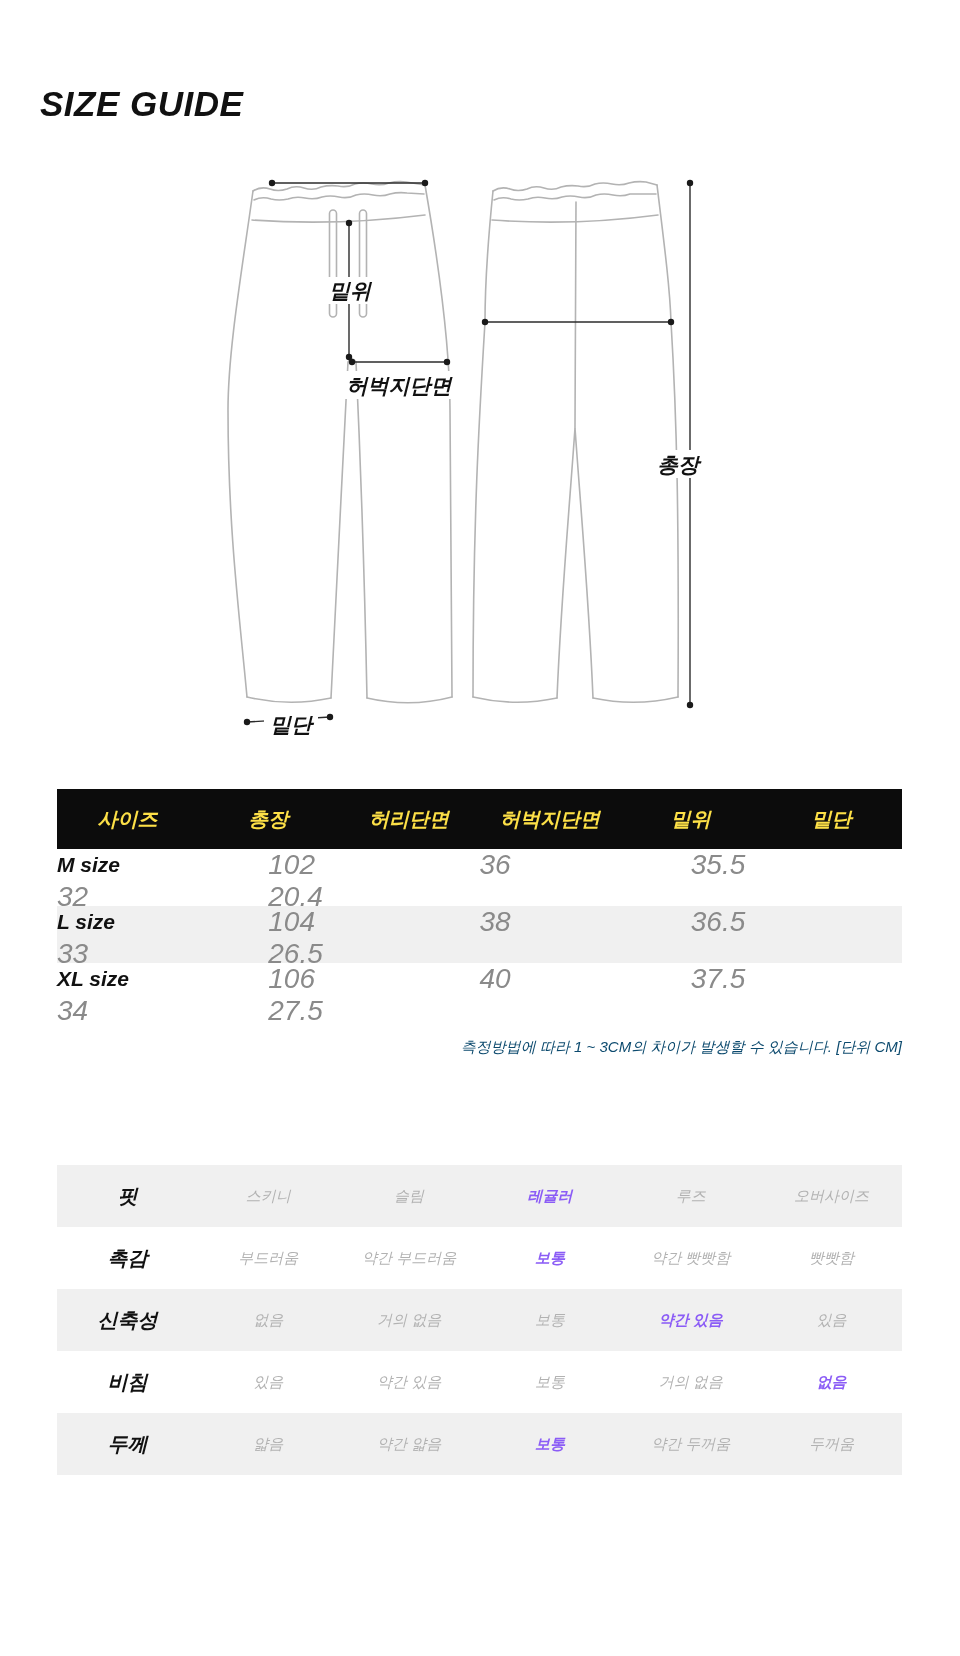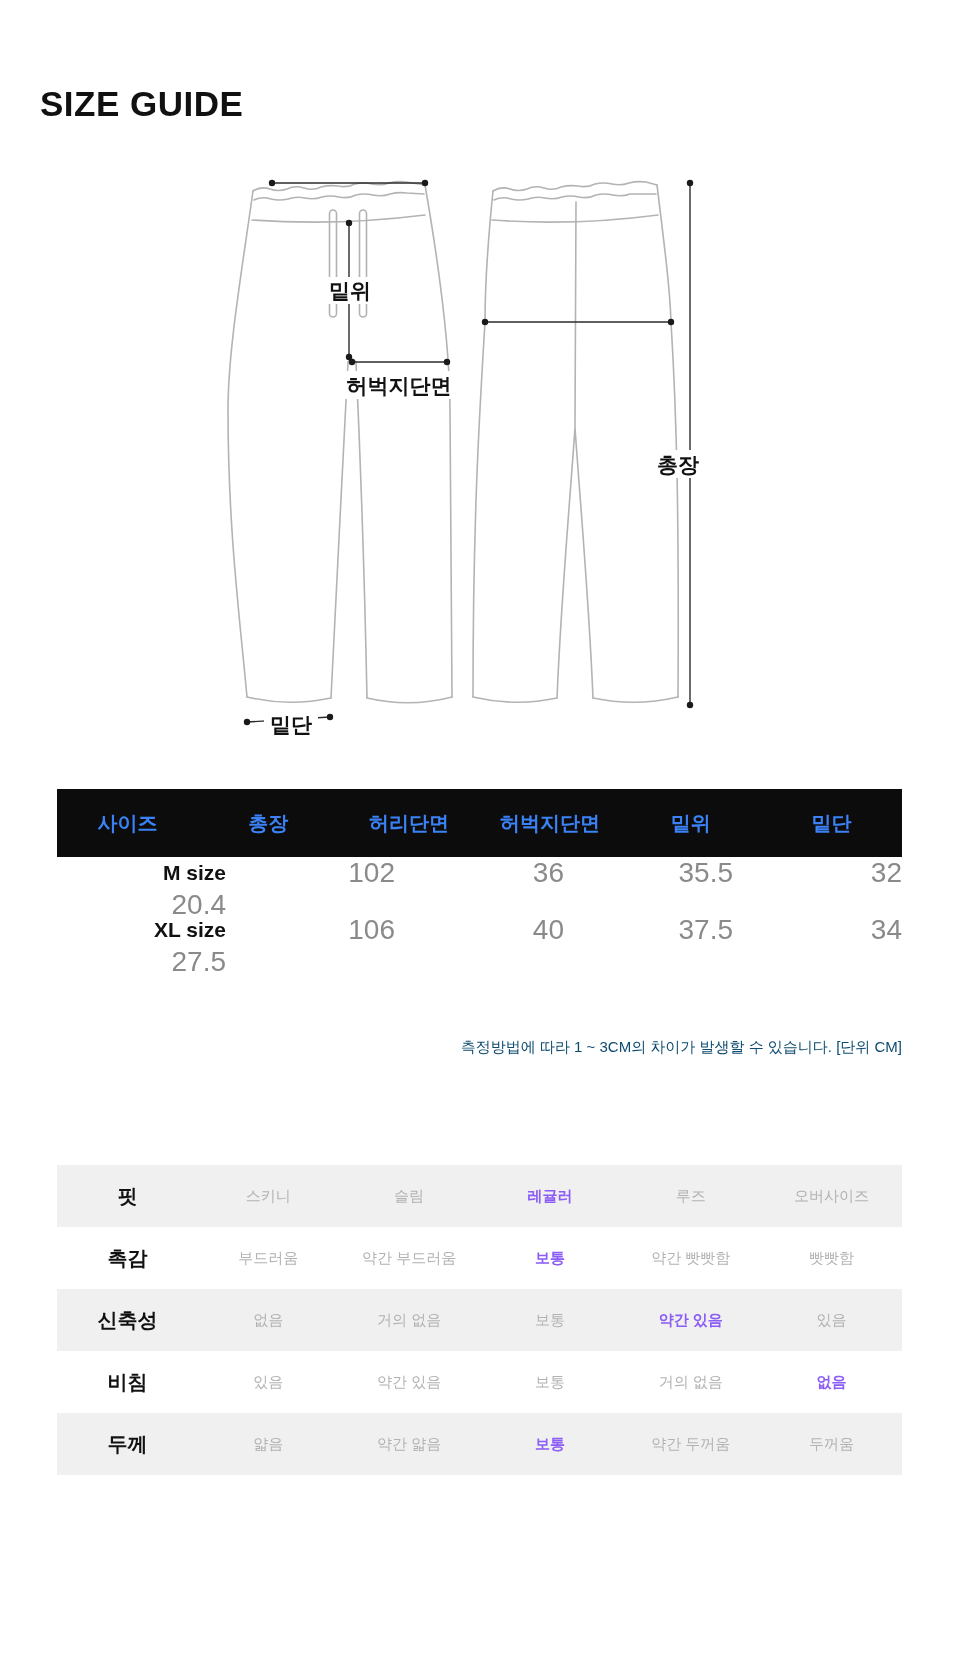--- a/index.html
+++ b/index.html
@@ -1,31 +1,31 @@
 <!DOCTYPE html>
 <html><head>
 <meta charset="utf-8">
 <style>
   html,body{margin:0;padding:0;background:#fff;}
   .page{position:relative;width:960px;height:1656px;background:#fff;overflow:hidden;
-        font-family:"Liberation Sans","DejaVu Sans",sans-serif;color:#111;}
+        font-family:"Liberation Sans","DejaVu Sans",sans-serif;color:#111;font-style:italic;}
   .title{position:absolute;left:40px;top:84px;font-size:35px;font-weight:700;
          letter-spacing:.5px;margin:0;color:#111;}
   .diagram{position:absolute;left:0;top:160px;width:960px;height:585px;}
   .garment{fill:none;stroke:#b3b3b3;stroke-width:1.6;stroke-linecap:round;}
   .measure{stroke:#2b2b2b;stroke-width:1.4;}
   .dot{fill:#1a1a1a;}
   .lblbg{fill:#ffffff;}
   .dlabel{font-size:21px;font-weight:600;fill:#111;}
   
   .size-table{position:absolute;left:57px;top:789px;width:845px;}
-  .thead{display:grid;grid-template-columns:repeat(6,1fr);height:68px;align-items:center;
-         background:#0c0c0c;color:#3b82f6;text-align:center;font-size:20px;font-weight:600;}
-  .trow{display:grid;grid-template-columns:repeat(5,1fr);height:57px;align-items:center;
-        text-align:right;}
+  .thead{display:grid;grid-template-columns:repeat(6,1fr);height:60px;align-items:center;
+         background:#0c0c0c;color:#fde047;text-align:center;font-size:20px;font-weight:600;}
+  .trow{display:grid;grid-template-columns:repeat(4,1fr);height:57px;align-items:center;
+        text-align:left;}
   .trow.alt{background:#f0f0f0;}
   .slabel{font-size:21px;font-weight:600;color:#111;}
   .sval{font-size:28px;font-weight:400;color:#8a8a8a;}
   .note{position:absolute;left:57px;top:1038px;width:845px;text-align:right;
         font-size:15px;color:#0c4a6e;}
   
   .fit-table{position:absolute;left:57px;top:1165px;width:845px;}
   .frow{display:grid;grid-template-columns:repeat(6,1fr);height:62px;align-items:center;
         text-align:center;}
   .frow.alt{background:#f0f0f0;}
@@ -119,20 +119,28 @@
       </div>
     <div>
         <div class="trow">
           <div class="slabel">M size</div>
           <div class="sval">102</div>
           <div class="sval">36</div>
           <div class="sval">35.5</div>
           <div class="sval">32</div>
           <div class="sval">20.4</div>
         </div>
+        <div class="trow alt">
+          <div class="slabel">L size</div>
+          <div class="sval">104</div>
+          <div class="sval">38</div>
+          <div class="sval">36.5</div>
+          <div class="sval">33</div>
+          <div class="sval">26.5</div>
+        </div>
         <div class="trow">
           <div class="slabel">XL size</div>
           <div class="sval">106</div>
           <div class="sval">40</div>
           <div class="sval">37.5</div>
           <div class="sval">34</div>
           <div class="sval">27.5</div>
         </div>
       </div>
   </div>

